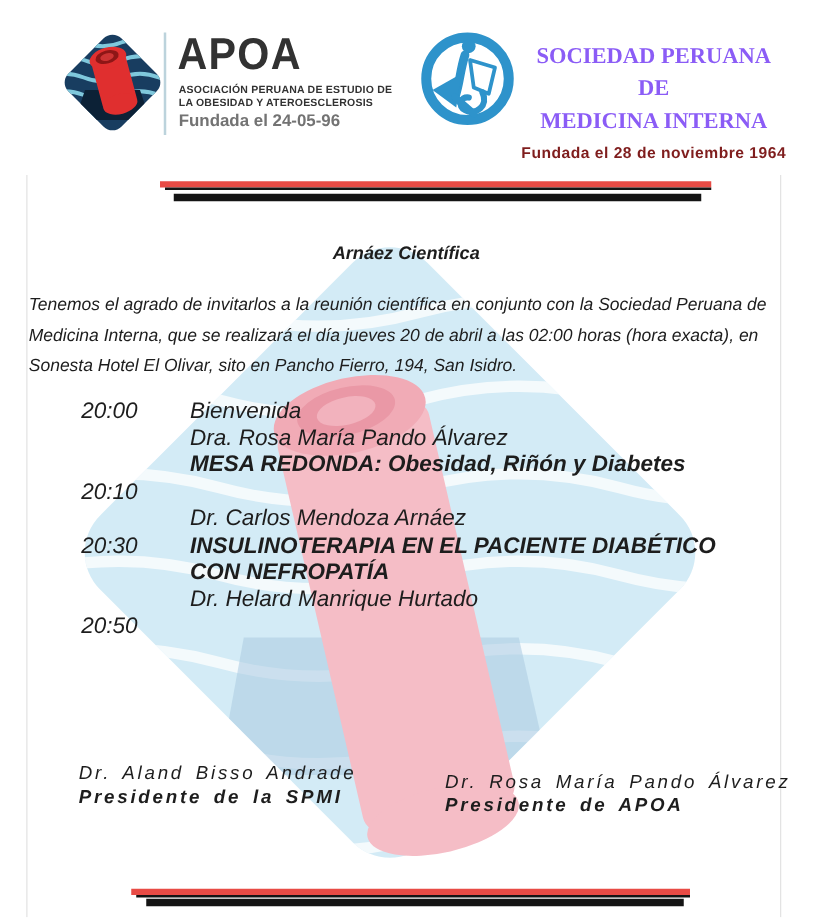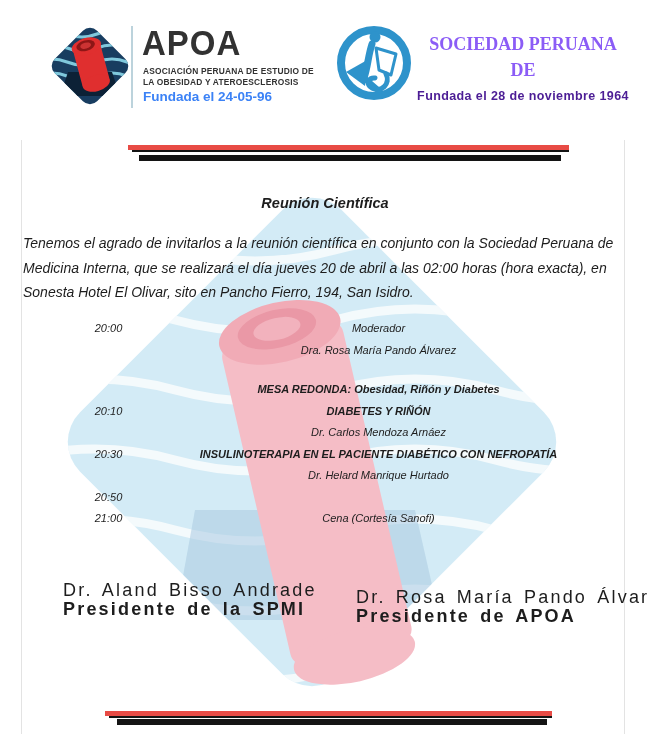--- a/index.html
+++ b/index.html
@@ -14,26 +14,26 @@
   .watermark{position:absolute;left:35px;top:170px;width:555px;height:545px;opacity:.8;z-index:0;}
 
   
   .hdr{position:absolute;z-index:2;}
   .apoa-icon{left:42px;top:20px;width:96px;height:92px;}
   .apoa-sep{position:absolute;left:131px;top:26px;width:2px;height:82px;background:#bcd3dc;z-index:2;}
   .apoa-name{left:142px;top:24px;font-size:33px;font-weight:bold;letter-spacing:1px;color:#323232;
              transform:scaleY(1.08);transform-origin:top left;line-height:36px;}
   .apoa-sub{left:143px;font-size:8.4px;font-weight:bold;letter-spacing:.2px;color:#323232;line-height:10.5px;}
   .apoa-sub1{top:66px;text-align:center;} .apoa-sub2{top:77px;}
-  .apoa-founded{left:143px;top:89px;font-size:13.5px;font-weight:bold;color:#3b82f6;}
+  .apoa-founded{left:143px;top:89px;font-size:13.5px;font-weight:bold;color:#737373;}
 
   .spmi-icon{left:334px;top:22px;width:80px;height:84px;}
   .spmi-text{left:416px;top:31px;width:214px;text-align:center;}
   .spmi-title{font-family:"Liberation Serif",serif;font-weight:bold;font-size:18px;line-height:26px;color:#8b5cf6;}
-  .spmi-founded{margin-top:6px;font-size:12.5px;font-weight:bold;letter-spacing:.4px;color:#4c1d95;}
+  .spmi-founded{margin-top:6px;font-size:12.5px;font-weight:bold;letter-spacing:.4px;color:#7f1d1d;}
 
   
   .bar{position:absolute;z-index:2;}
   .bar.red{background:#e84b45;height:5px;}
   .bar.thin{background:#141414;height:2px;}
   .bar.black{background:#141414;height:6px;}
   .top-red{left:128px;top:145px;width:441px;}
   .top-thin{left:132px;top:150px;width:437px;}
   .top-black{left:139px;top:155px;width:422px;}
   .bot-red{left:105px;top:711px;width:447px;}
@@ -41,30 +41,30 @@
   .bot-black{left:117px;top:719px;width:430px;}
 
   
   .doc-title{position:absolute;left:0;top:195px;width:650px;text-align:center;z-index:1;
              font-size:14.5px;font-weight:bold;font-style:italic;}
   .intro{position:absolute;left:23px;top:231px;width:612px;z-index:1;
          font-size:14px;font-style:italic;line-height:24.5px;}
   .intro span{display:block;}
 
   .schedule{position:absolute;left:65px;top:318px;width:540px;z-index:1;
-            font-size:11px;font-style:italic;text-align:center;}
+            font-size:18px;font-style:italic;}
   .sched-row{display:flex;line-height:21.5px;}
-  .sched-row.gap{margin-top:18px;}
+  .sched-row.gap{}
   .sched-time{width:87px;flex:0 0 87px;}
   .sched-text{flex:1;}
   .sched-text.bold{font-weight:bold;}
 
   
-  .sig{position:absolute;z-index:1;font-size:18px;line-height:19px;
-       letter-spacing:2.2px;word-spacing:3px;white-space:nowrap;}
+  .sig{position:absolute;z-index:1;font-size:15px;font-style:italic;line-height:19px;
+       letter-spacing:2.2px;word-spacing:3px;white-space:nowrap;margin-top:28px;}
   .sig .sig-title{font-weight:bold;}
   .sig-left{left:63px;top:581px;}
   .sig-right{left:356px;top:588px;}
 </style>
 </head>
 <body>
 
 <div class="page">
 
   <div class="vline left"></div>
@@ -136,73 +136,69 @@
     <circle cx="41" cy="15" r="5.5" fill="#2e93cb"></circle>
     <path d="M 38 22 C 34 34 34 44 30 56" stroke="#2e93cb" stroke-width="7" fill="none" stroke-linecap="round"></path>
     <polygon points="12,50 35,37 31,64" fill="#2e93cb"></polygon>
     <path d="M 42 26 L 62 32 L 57 53 L 45 48 Z" fill="#ffffff" stroke="#2e93cb" stroke-width="3" stroke-linejoin="round"></path>
     <path d="M 52 52 C 57 62 47 71 38 66 C 32 63 34 55 41 56" stroke="#2e93cb" stroke-width="5" fill="none" stroke-linecap="round"></path>
     <path d="M 30 56 L 45 69" stroke="#2e93cb" stroke-width="6" fill="none" stroke-linecap="round"></path>
   </svg>
 
   <div class="hdr spmi-text" style="position:absolute;">
     <div class="spmi-title">SOCIEDAD PERUANA DE</div>
+    <div class="spmi-title">MEDICINA INTERNA</div>
     <div class="spmi-founded">Fundada el 28 de noviembre 1964</div>
   </div>
 
   <div class="bar red top-red"></div>
   <div class="bar thin top-thin"></div>
   <div class="bar black top-black"></div>
 
-  <div class="doc-title">Reunión Científica</div>
+  <div class="doc-title">Arnáez Científica</div>
 
   <div class="intro">
     <span>Tenemos el agrado de invitarlos a la reunión científica en conjunto con la Sociedad Peruana de</span>
     <span>Medicina Interna, que se realizará el día jueves 20 de abril a las 02:00 horas (hora exacta), en</span>
     <span>Sonesta Hotel El Olivar, sito  en Pancho Fierro, 194, San Isidro.</span>
   </div>
 
   <div class="schedule">
       <div class="sched-row">
         <span class="sched-time">20:00</span>
-        <span class="sched-text">Moderador</span>
+        <span class="sched-text">Bienvenida</span>
       </div>
       <div class="sched-row">
         <span class="sched-time"></span>
         <span class="sched-text">Dra. Rosa María Pando Álvarez</span>
       </div>
       <div class="sched-row gap">
         <span class="sched-time"></span>
         <span class="sched-text bold">MESA REDONDA: Obesidad, Riñón y Diabetes</span>
       </div>
       <div class="sched-row">
         <span class="sched-time"></span>
       </div>
       <div class="sched-row">
         <span class="sched-time">20:10</span>
-        <span class="sched-text bold">DIABETES Y RIÑÓN</span>
       </div>
       <div class="sched-row">
         <span class="sched-time"></span>
         <span class="sched-text">Dr. Carlos Mendoza Arnáez</span>
       </div>
       <div class="sched-row">
         <span class="sched-time">20:30</span>
         <span class="sched-text bold">INSULINOTERAPIA EN EL PACIENTE DIABÉTICO CON NEFROPATÍA</span>
       </div>
       <div class="sched-row">
         <span class="sched-time"></span>
         <span class="sched-text">Dr. Helard Manrique Hurtado</span>
       </div>
       <div class="sched-row">
         <span class="sched-time">20:50</span>
-      </div>
-      <div class="sched-row">
-        <span class="sched-time">21:00</span>
-        <span class="sched-text">Cena (Cortesía Sanofi)</span>
       </div>
     </div>
 
   <div class="sig sig-left">
     <div>Dr. Aland Bisso Andrade</div>
     <div class="sig-title">Presidente de la SPMI</div>
   </div>
   <div class="sig sig-right">
     <div>Dr. Rosa María Pando Álvarez</div>
     <div class="sig-title">Presidente de APOA</div>

